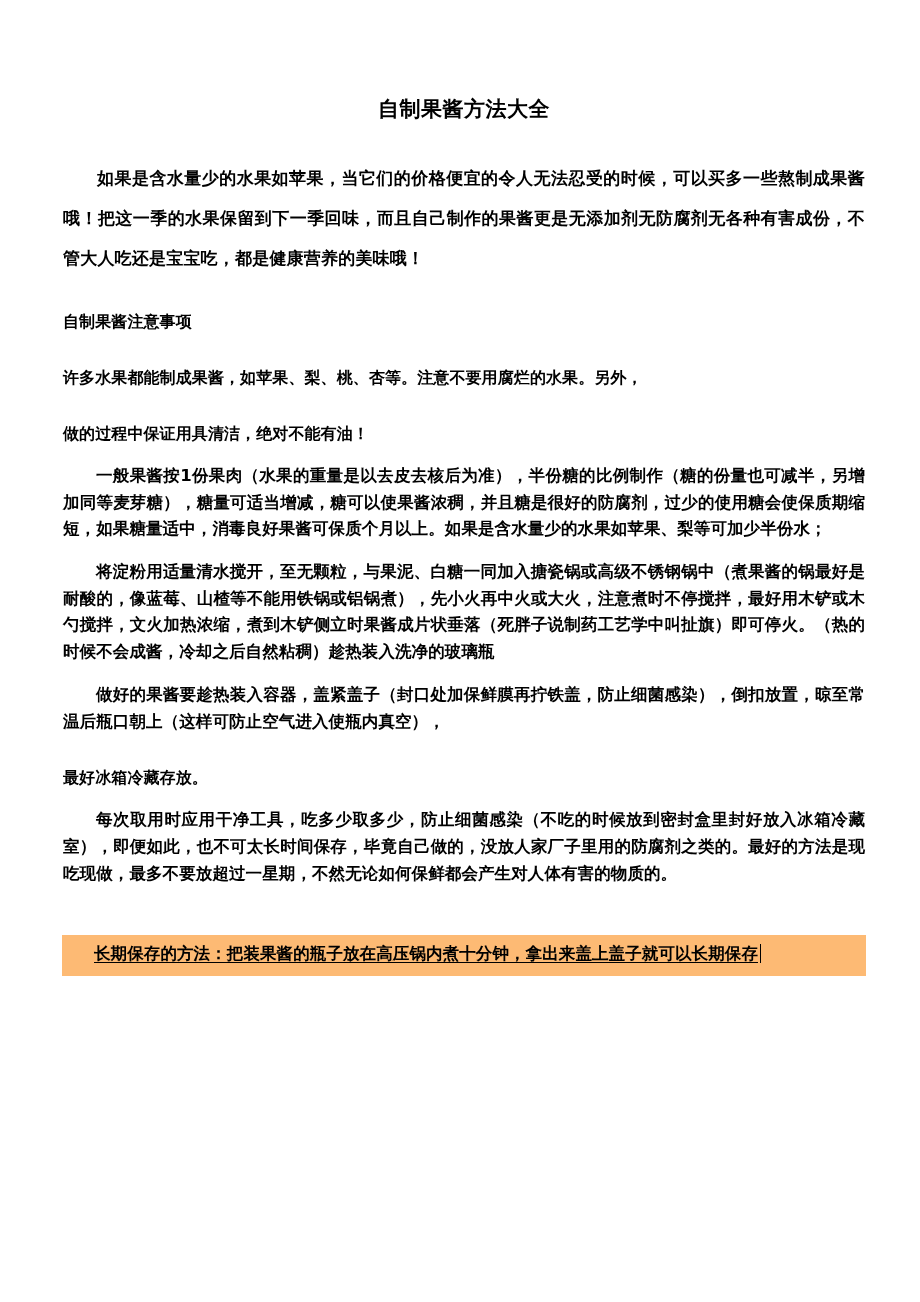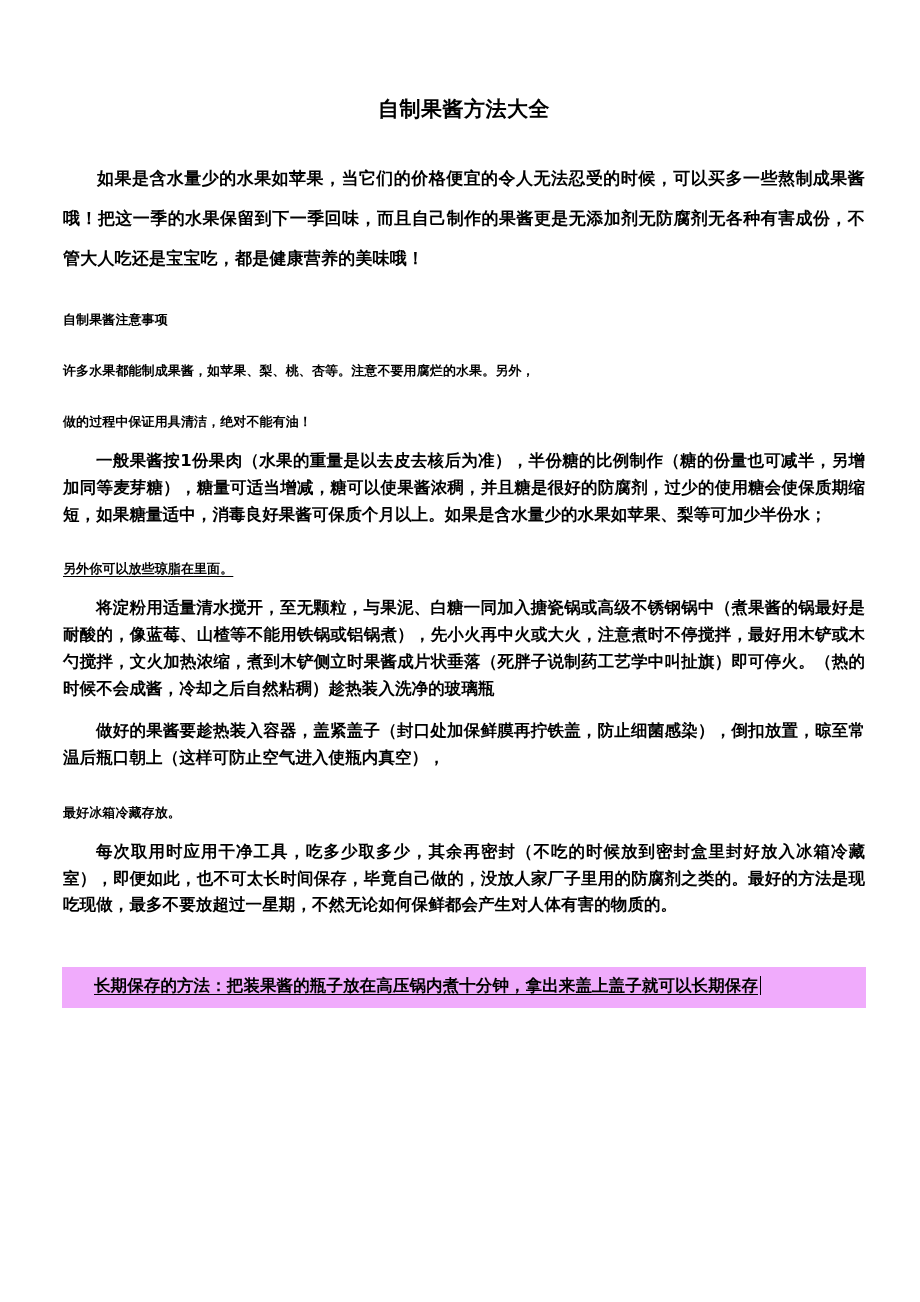--- a/index.html
+++ b/index.html
@@ -61,21 +61,21 @@
     margin: 0;
     padding-top: 16px;
     text-align: justify;
     text-justify: inter-ideograph;
     letter-spacing: 0.1px;
   }
   .para.indent { text-indent: 2em; }
 
   
   .para-loose {
-    font-size: 13px;
+    font-size: 16px;
     font-weight: bold;
     line-height: 1.62;
     margin: 0;
     padding-top: 30px;
     text-align: justify;
     text-justify: inter-ideograph;
     letter-spacing: 0.1px;
   }
 
   .underline {
@@ -124,27 +124,26 @@
 
     <p class="para-loose">自制果酱注意事项</p>
 
     <p class="para-loose">许多水果都能制成果酱，如苹果、梨、桃、杏等。注意不要用腐烂的水果。另外，</p>
 
     <p class="para-loose">做的过程中保证用具清洁，绝对不能有油！</p>
 
     <p class="para indent">一般果酱按1份果肉（水果的重量是以去皮去核后为准），半份糖的比例制作（糖的份量也可减半，另增加同等麦芽糖），糖量可适当增减，糖可以使果酱浓稠，并且糖是很好的防腐剂，过少的使用糖会使保质期缩短，如果糖量适中，消毒良好果酱可保质个月以上。如果是含水量少的水果如苹果、梨等可加少半份水；</p>
 
 
-    <p class="para-loose underline">另外你可以放些琼脂在里面。</p>
 
     <p class="para indent">将淀粉用适量清水搅开，至无颗粒，与果泥、白糖一同加入搪瓷锅或高级不锈钢锅中（煮果酱的锅最好是耐酸的，像蓝莓、山楂等不能用铁锅或铝锅煮），先小火再中火或大火，注意煮时不停搅拌，最好用木铲或木勺搅拌，文火加热浓缩，煮到木铲侧立时果酱成片状垂落（死胖子说制药工艺学中叫扯旗）即可停火。（热的时候不会成酱，冷却之后自然粘稠）趁热装入洗净的玻璃瓶</p>
 
 
     <p class="para indent">做好的果酱要趁热装入容器，盖紧盖子（封口处加保鲜膜再拧铁盖，防止细菌感染），倒扣放置，晾至常温后瓶口朝上（这样可防止空气进入使瓶内真空），</p>
 
     <p class="para-loose">最好冰箱冷藏存放。</p>
 
-    <p class="para indent">每次取用时应用干净工具，吃多少取多少，其余再密封（不吃的时候放到密封盒里封好放入冰箱冷藏室），即便如此，也不可太长时间保存，毕竟自己做的，没放人家厂子里用的防腐剂之类的。最好的方法是现吃现做，最多不要放超过一星期，不然无论如何保鲜都会产生对人体有害的物质的。</p>
+    <p class="para indent">每次取用时应用干净工具，吃多少取多少，防止细菌感染（不吃的时候放到密封盒里封好放入冰箱冷藏室），即便如此，也不可太长时间保存，毕竟自己做的，没放人家厂子里用的防腐剂之类的。最好的方法是现吃现做，最多不要放超过一星期，不然无论如何保鲜都会产生对人体有害的物质的。</p>
 
-    <div class="highlight-block" style="background-color: #f0abfc; margin-top: 48px;"><span class="hl-text">长期保存的方法：把装果酱的瓶子放在高压锅内煮十分钟，拿出来盖上盖子就可以长期保存</span><span class="caret"></span></div>
+    <div class="highlight-block" style="background-color: #fdba74; margin-top: 48px;"><span class="hl-text">长期保存的方法：把装果酱的瓶子放在高压锅内煮十分钟，拿出来盖上盖子就可以长期保存</span><span class="caret"></span></div>
 
   </div>
 </div>
 
 </body></html>

